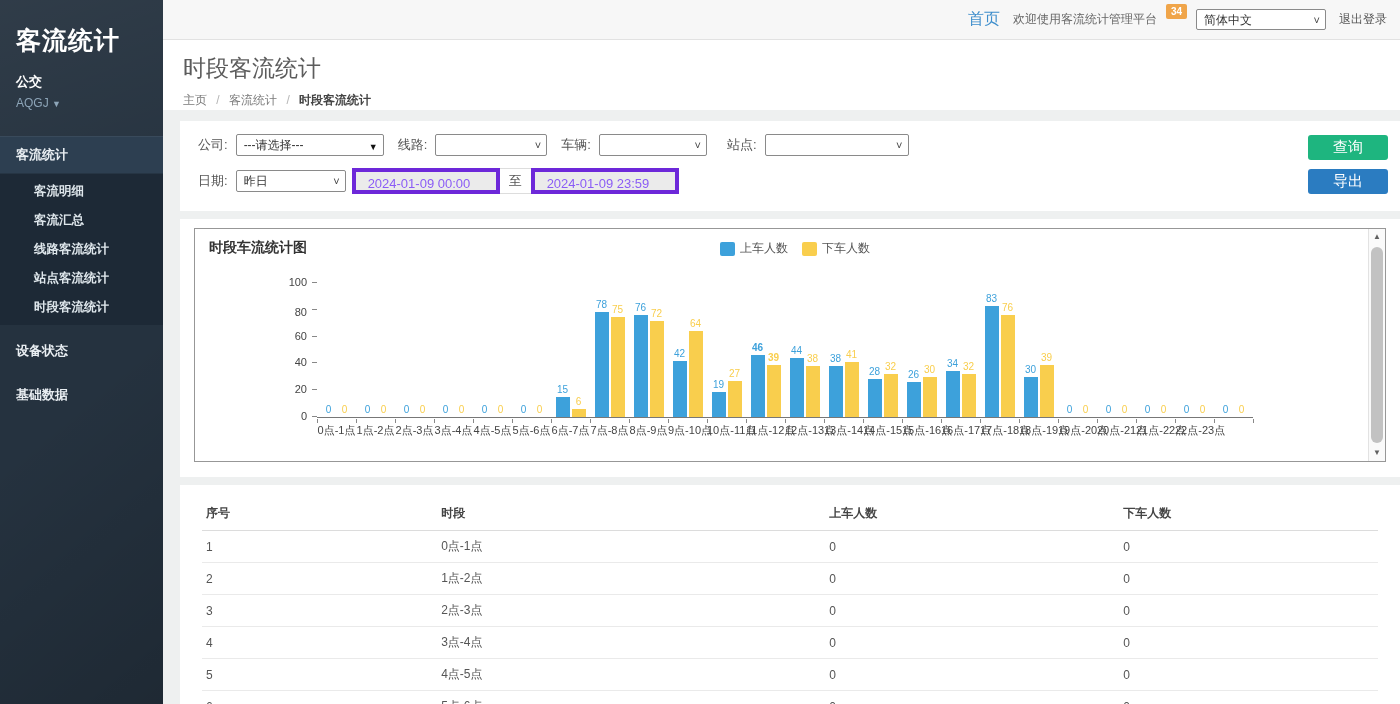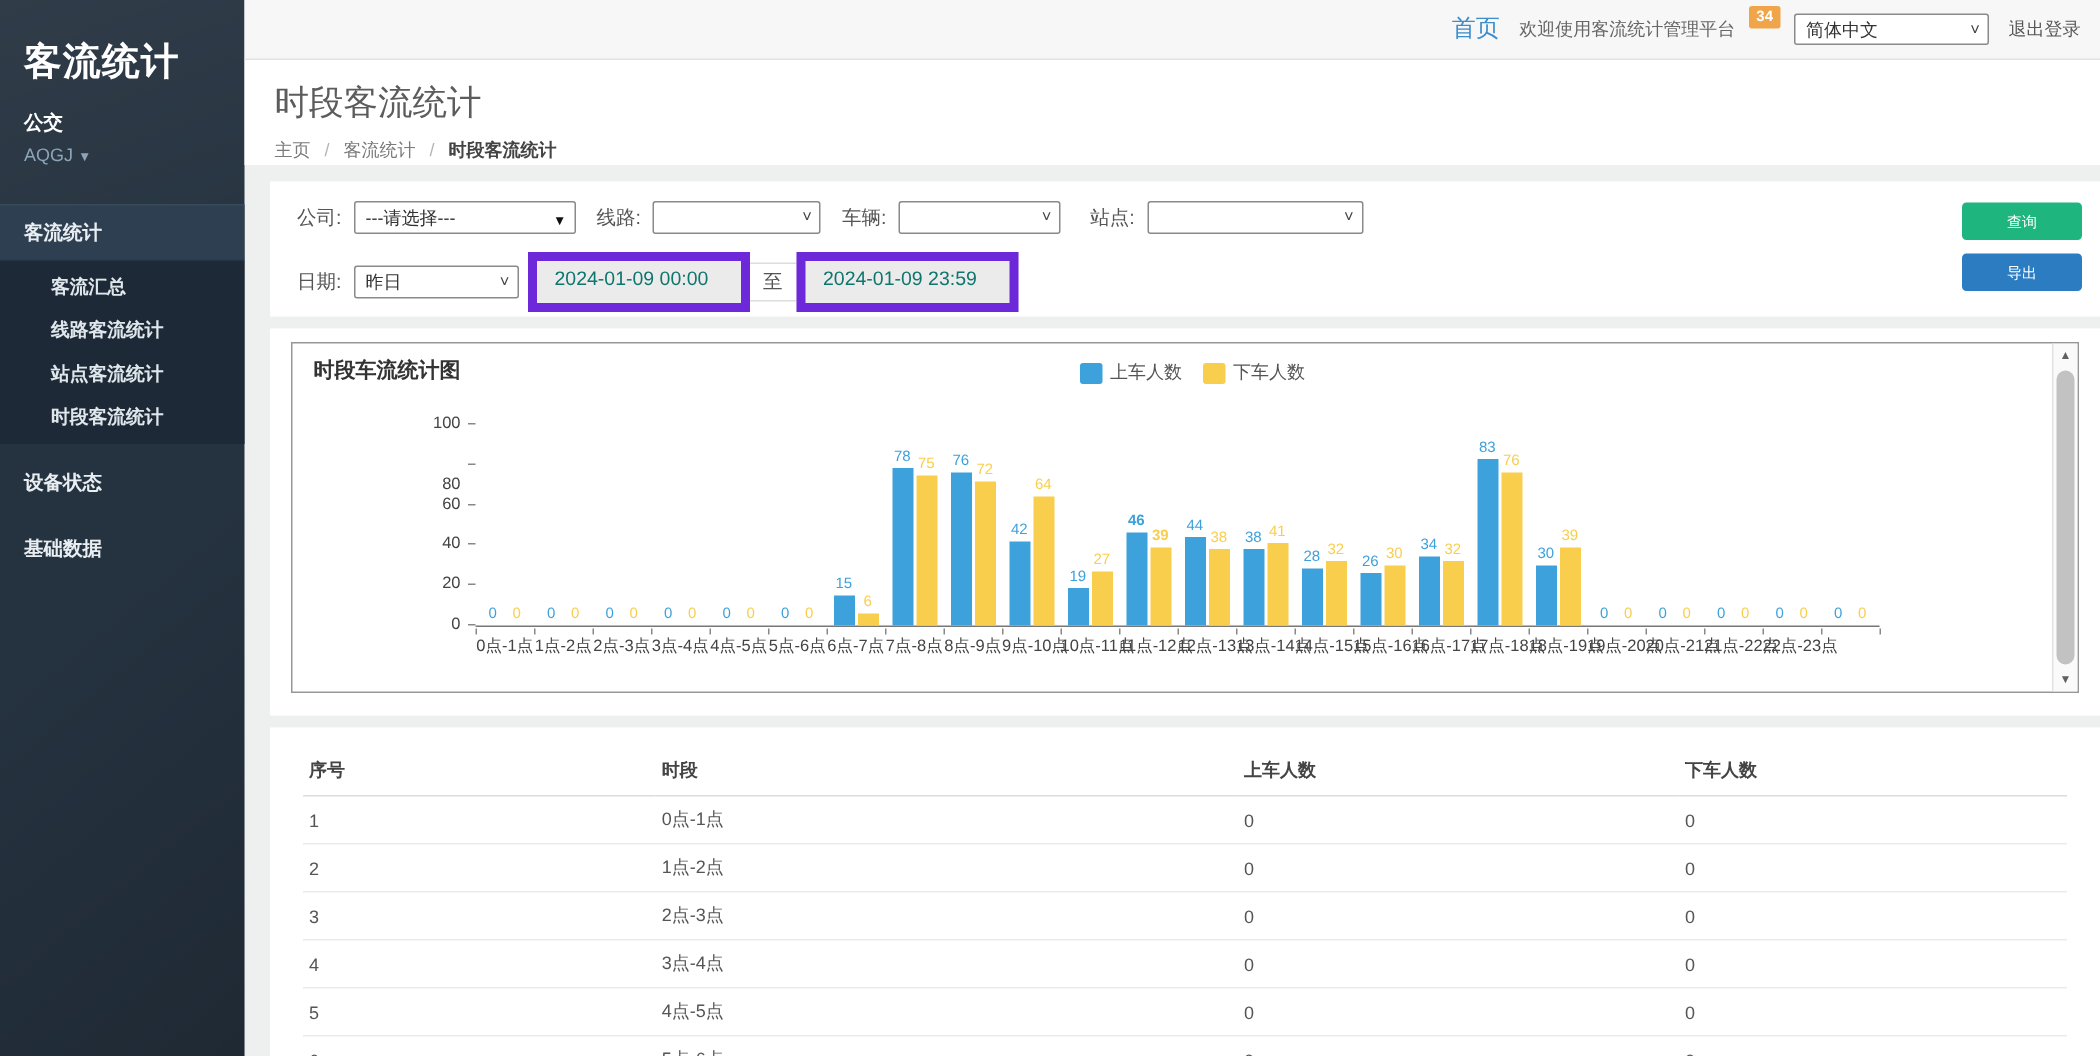--- a/index.html
+++ b/index.html
@@ -51,26 +51,26 @@
   .filter-card { position:relative; padding:13px 110px 13px 18px; height:90px; }
   .f-row { display:flex; align-items:center; margin-bottom:12px; }
   .f-label { font-size:13px; color:#555; margin-right:8px; white-space:nowrap; }
   .company-select { width:148px; }
   .company-select .chev { font-size:9px; top:2px; color:#111; }
   .line-select { width:112px; margin-right:14px; }
   .vehicle-select { width:108px; margin-right:20px; }
   .station-select { width:144px; }
   .mr { margin-right:14px; }
   .date-select { width:110px; margin-right:6px; }
-  .dateinput { background:#ebebeb; border:6px solid #6d28d9; height:40px; line-height:24px;
-    font-size:13px; color:#0f766e; padding:0 12px; width:148px; }
+  .dateinput { background:#ebebeb; border:4px solid #6d28d9; height:26px; line-height:24px;
+    font-size:13px; color:#8b5cf6; padding:0 12px; width:148px; }
   .to-box { background:#fff; border:1px solid #ddd; border-left:none; border-right:none;
     height:26px; line-height:24px; font-size:13px; color:#555; padding:0 9px; }
   .btn { position:absolute; right:12px; width:80px; height:25px; border:none; border-radius:3px;
-    color:#fff; font-size:10px; cursor:pointer; font-family:inherit; }
+    color:#fff; font-size:15px; cursor:pointer; font-family:inherit; }
   .btn-query { top:14px; }
   .btn-export { top:48px; }
 
   
   .chart-card { padding:9px 14px 15px; height:258px; }
   .chart-box { position:relative; border:1px solid #979797; height:234px; overflow:hidden; }
   .chart-header { padding:9px 14px 0; }
   .chart-title { font-size:14px; font-weight:bold; color:#333; }
   .legend { position:absolute; left:525px; top:11px; display:flex; gap:14px; align-items:center; }
   .legend-item { display:flex; align-items:center; gap:5px; }
@@ -109,20 +109,21 @@
 <div class="sidebar">
   <div class="brand">客流统计</div>
   <div class="org">公交</div>
   <div class="org-select">
     <span>AQGJ</span>
     <span class="caret">▼</span>
   </div>
   <div class="menu">
       <div class="menu-section active">客流统计</div>
       <div class="submenu">
+        <div class="submenu-item">客流明细</div>
         <div class="submenu-item">客流汇总</div>
         <div class="submenu-item">线路客流统计</div>
         <div class="submenu-item">站点客流统计</div>
         <div class="submenu-item">时段客流统计</div>
       </div>
       <div class="menu-gap"></div>
       <div class="menu-section">设备状态</div>
       <div class="menu-gap"></div>
       <div class="menu-section">基础数据</div>
       <div class="menu-gap"></div>
@@ -209,21 +210,21 @@
         </div>
         <div class="plot" id="plot">
             <div class="ylab" style="bottom: -5px;">0</div>
             <div class="ytickmark" style="bottom: 0px;"></div>
             <div class="ylab" style="bottom: 21.8px;">20</div>
             <div class="ytickmark" style="bottom: 26.8px;"></div>
             <div class="ylab" style="bottom: 48.6px;">40</div>
             <div class="ytickmark" style="bottom: 53.6px;"></div>
             <div class="ylab" style="bottom: 75.4px;">60</div>
             <div class="ytickmark" style="bottom: 80.4px;"></div>
-            <div class="ylab" style="bottom: 88px;">80</div>
+            <div class="ylab" style="bottom: 99px;">80</div>
             <div class="ytickmark" style="bottom: 107.2px;"></div>
             <div class="ylab" style="bottom: 129px;">100</div>
             <div class="ytickmark" style="bottom: 134px;"></div>
             <div class="bar-group" style="left: 0px; width: 39px;">
               <div class="bar-col">
                 <div class="bar-val" style="color: rgb(61, 161, 219);">0</div>
                 <div class="bar" style="height: 0px; background: rgb(61, 161, 219);"></div>
               </div>
               <div class="bar-col">
                 <div class="bar-val" style="color: rgb(249, 206, 77);">0</div>

